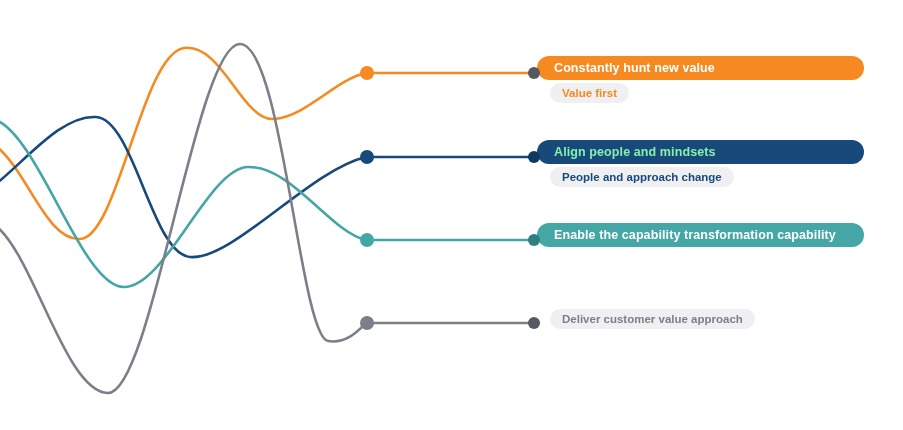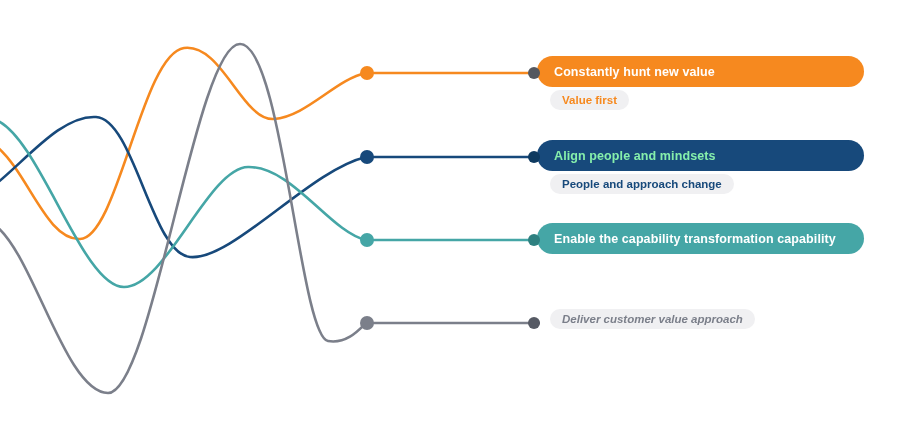--- a/index.html
+++ b/index.html
@@ -23,21 +23,21 @@
     pointer-events: none;
   }
   .item {
     position: absolute;
     left: 537px;
     width: 327px;
     z-index: 2;
   }
   .pill {
     width: 327px;
-    height: 31px;
+    height: 24px;
     border-radius: 17px;
     display: flex;
     align-items: center;
     box-sizing: border-box;
     padding: 8px 17px;
   }
   .pill-label {
     font-size: 12.5px;
     font-weight: bold;
     color: #ffffff;
@@ -103,16 +103,16 @@
     <div class="sub" style="background-color: rgb(240, 240, 242); color: rgb(23, 73, 123);">People and approach change</div>
   </div>
 
   <div class="item item-3">
     <div class="pill" style="background-color: rgb(69, 166, 166);">
       <span class="pill-label" style="color: rgb(255, 255, 255);">Enable the capability transformation capability</span>
     </div>
   </div>
 
   <div class="item item-4">
-    <div class="sub" style="background-color: rgb(240, 240, 242); color: rgb(123, 127, 138); font-style: italic;">Deliver customer value approach</div>
+    <div class="sub" style="background-color: rgb(240, 240, 242); color: rgb(123, 127, 138);">Deliver customer value approach</div>
   </div>
 
 </div>
 
 </body></html>

